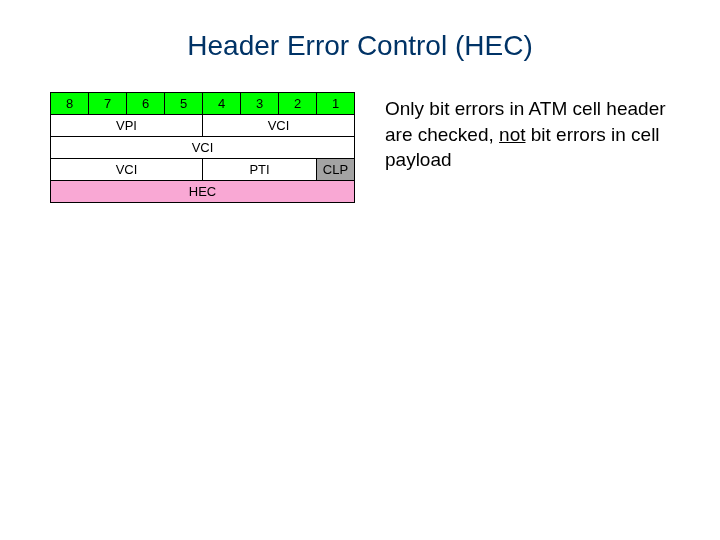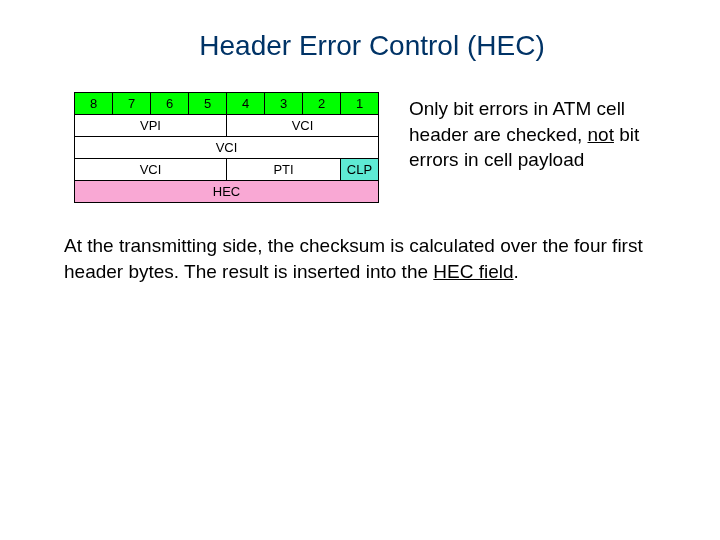--- a/index.html
+++ b/index.html
@@ -5,21 +5,21 @@
   body {
     margin: 0;
     padding: 0;
     width: 720px;
     height: 540px;
     font-family: Verdana, Geneva, sans-serif;
     background: #fff;
     color: #000;
   }
   .slide {
-    padding: 20px 40px 20px 64px;
+    padding: 20px 40px 20px 40px;
     box-sizing: border-box;
   }
   .title {
     font-size: 28px;
     color: #003366;
     text-align: center;
     margin: 10px 0 30px 0;
     font-weight: normal;
   }
   .top-row {
@@ -44,21 +44,21 @@
     box-sizing: border-box;
   }
   .bitcell {
     width: 38px;
     background: #00ff00;
   }
   .hecrow td {
     background: #f9a8d4;
   }
   .clpcell {
-    background: #5eead4;
+    background: #a3a3a3;
     width: 38px;
     margin-top: 36px;
   }
   .side-text {
     font-size: 19px;
     line-height: 1.35;
     margin-top: 4px;
   }
   .underline {
     text-decoration: underline;
@@ -106,17 +106,14 @@
         </tr>
       </tbody>
         </table>
     </div>
 
     <div class="side-text">
       <span>Only bit errors in ATM cell header are checked, </span><span class="underline">not</span><span> bit errors in cell payload</span>
     </div>
   </div>
 
-  <p class="para">
-    <span>At the transmitting side, the checksum is calculated over the four first header bytes. The result is inserted into the </span><span class="underline">HEC field</span><span>.</span>
-  </p>
 
 </div>
 
 </body></html>

